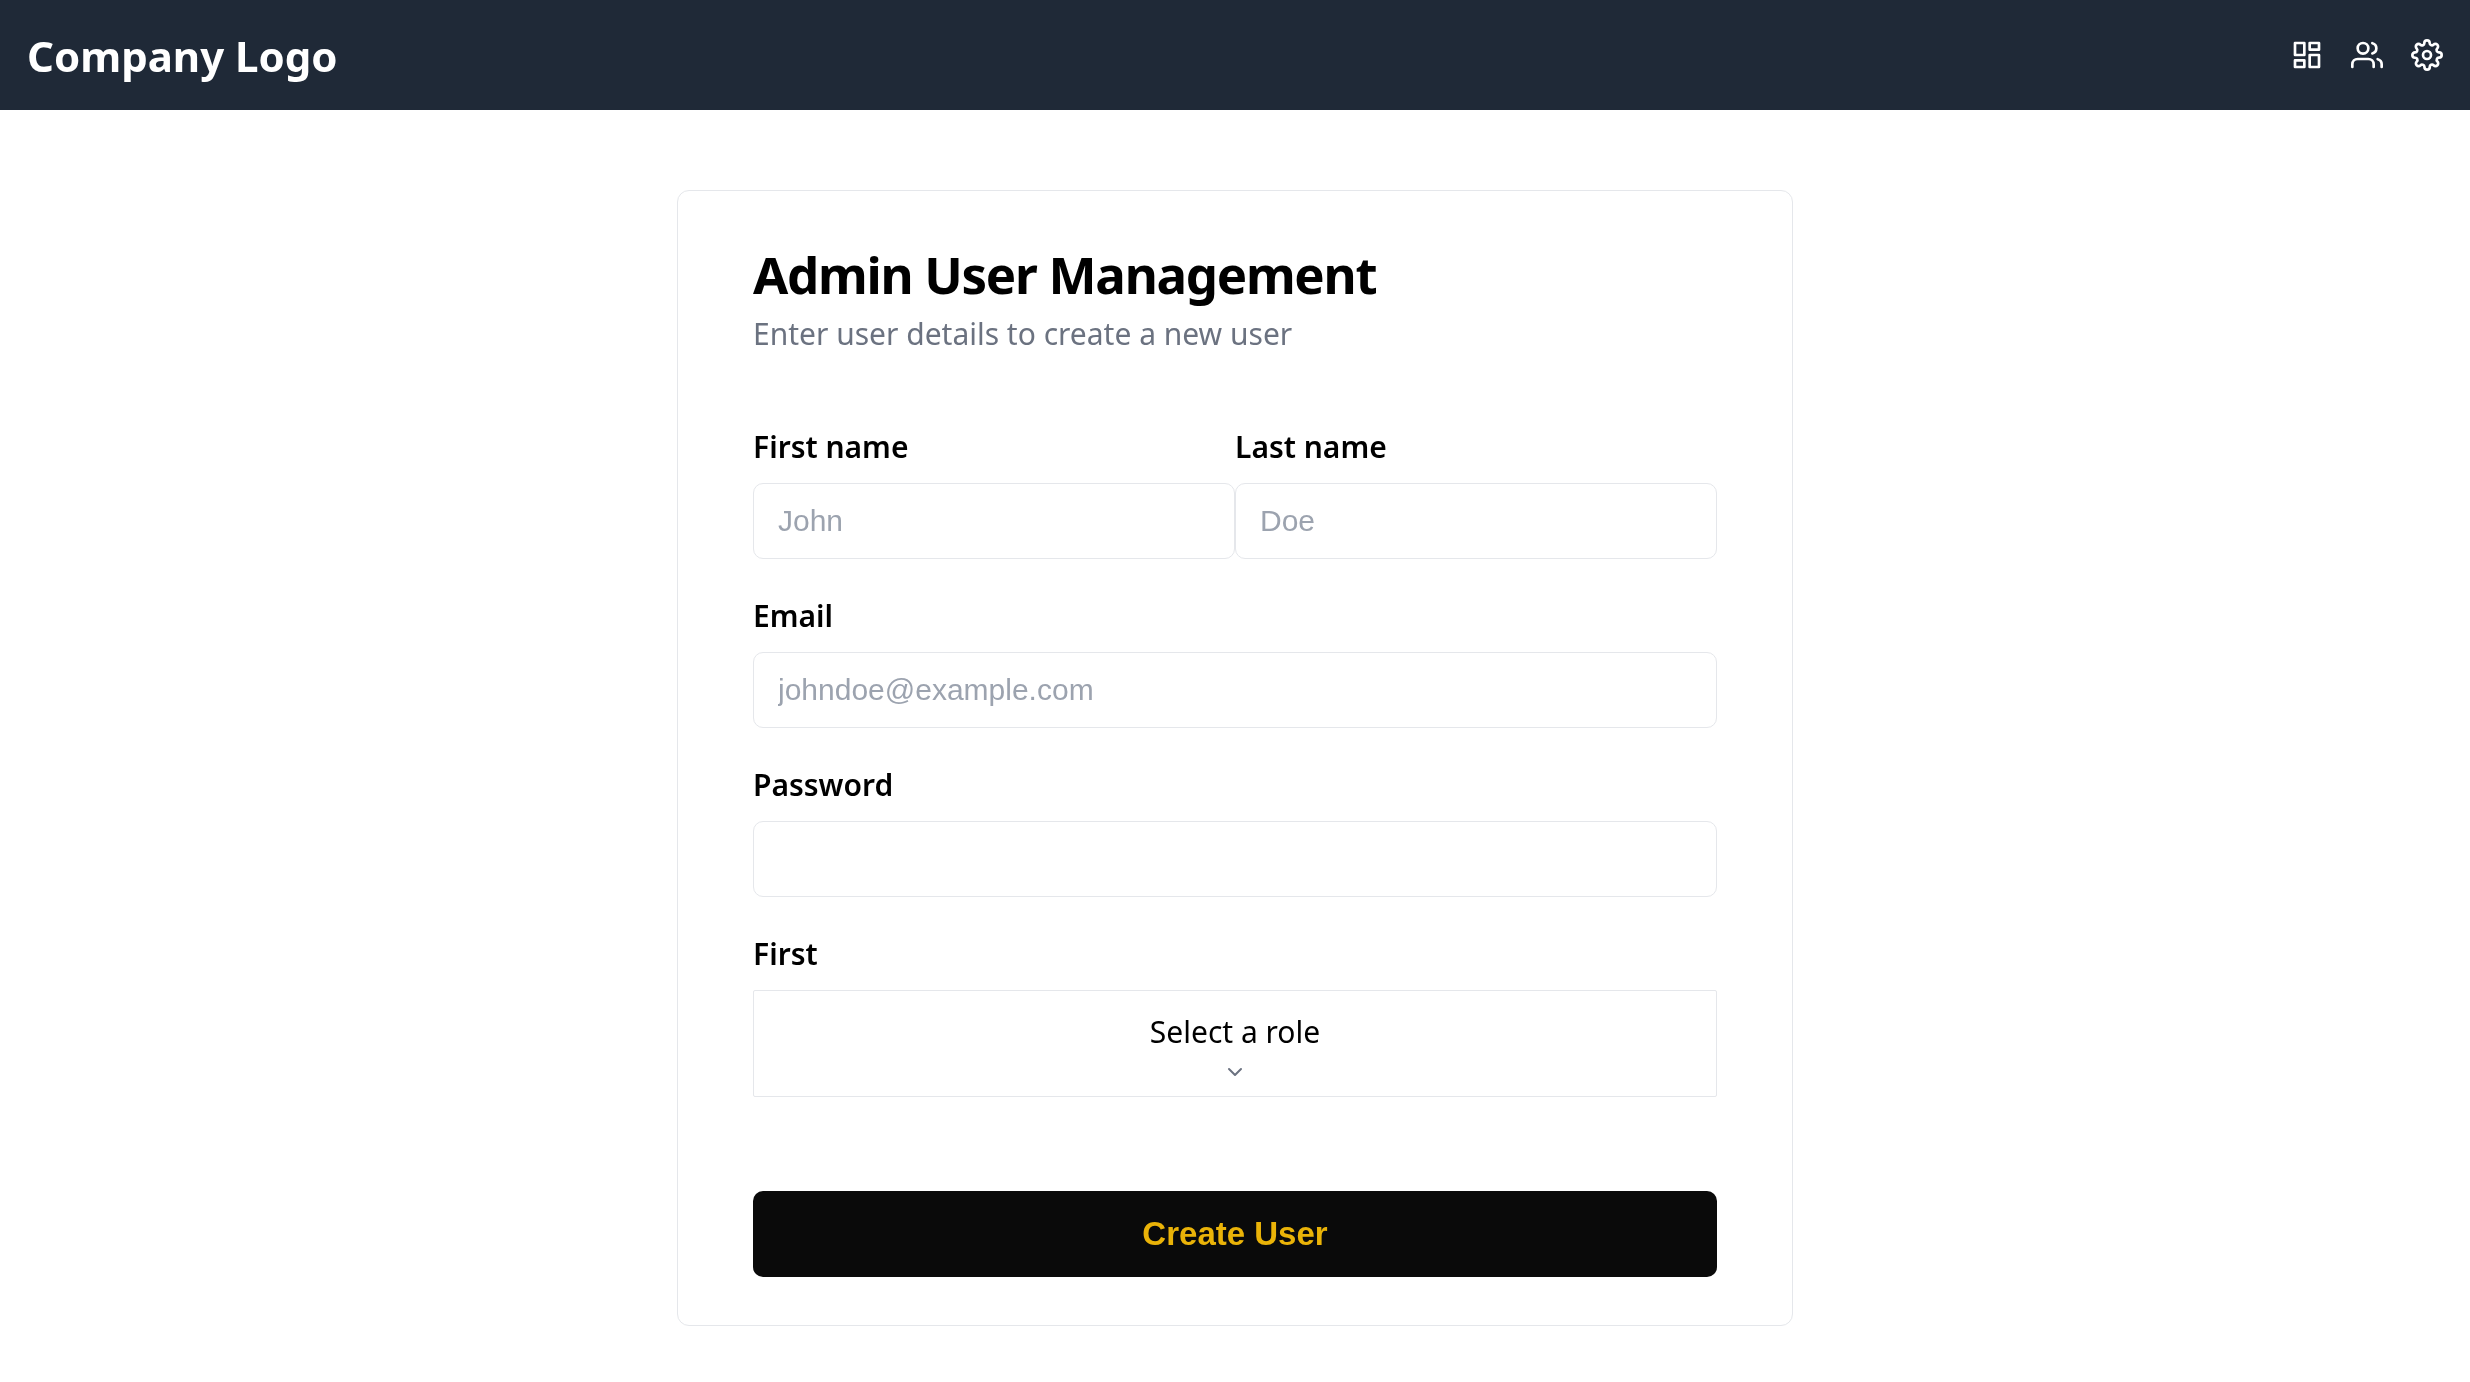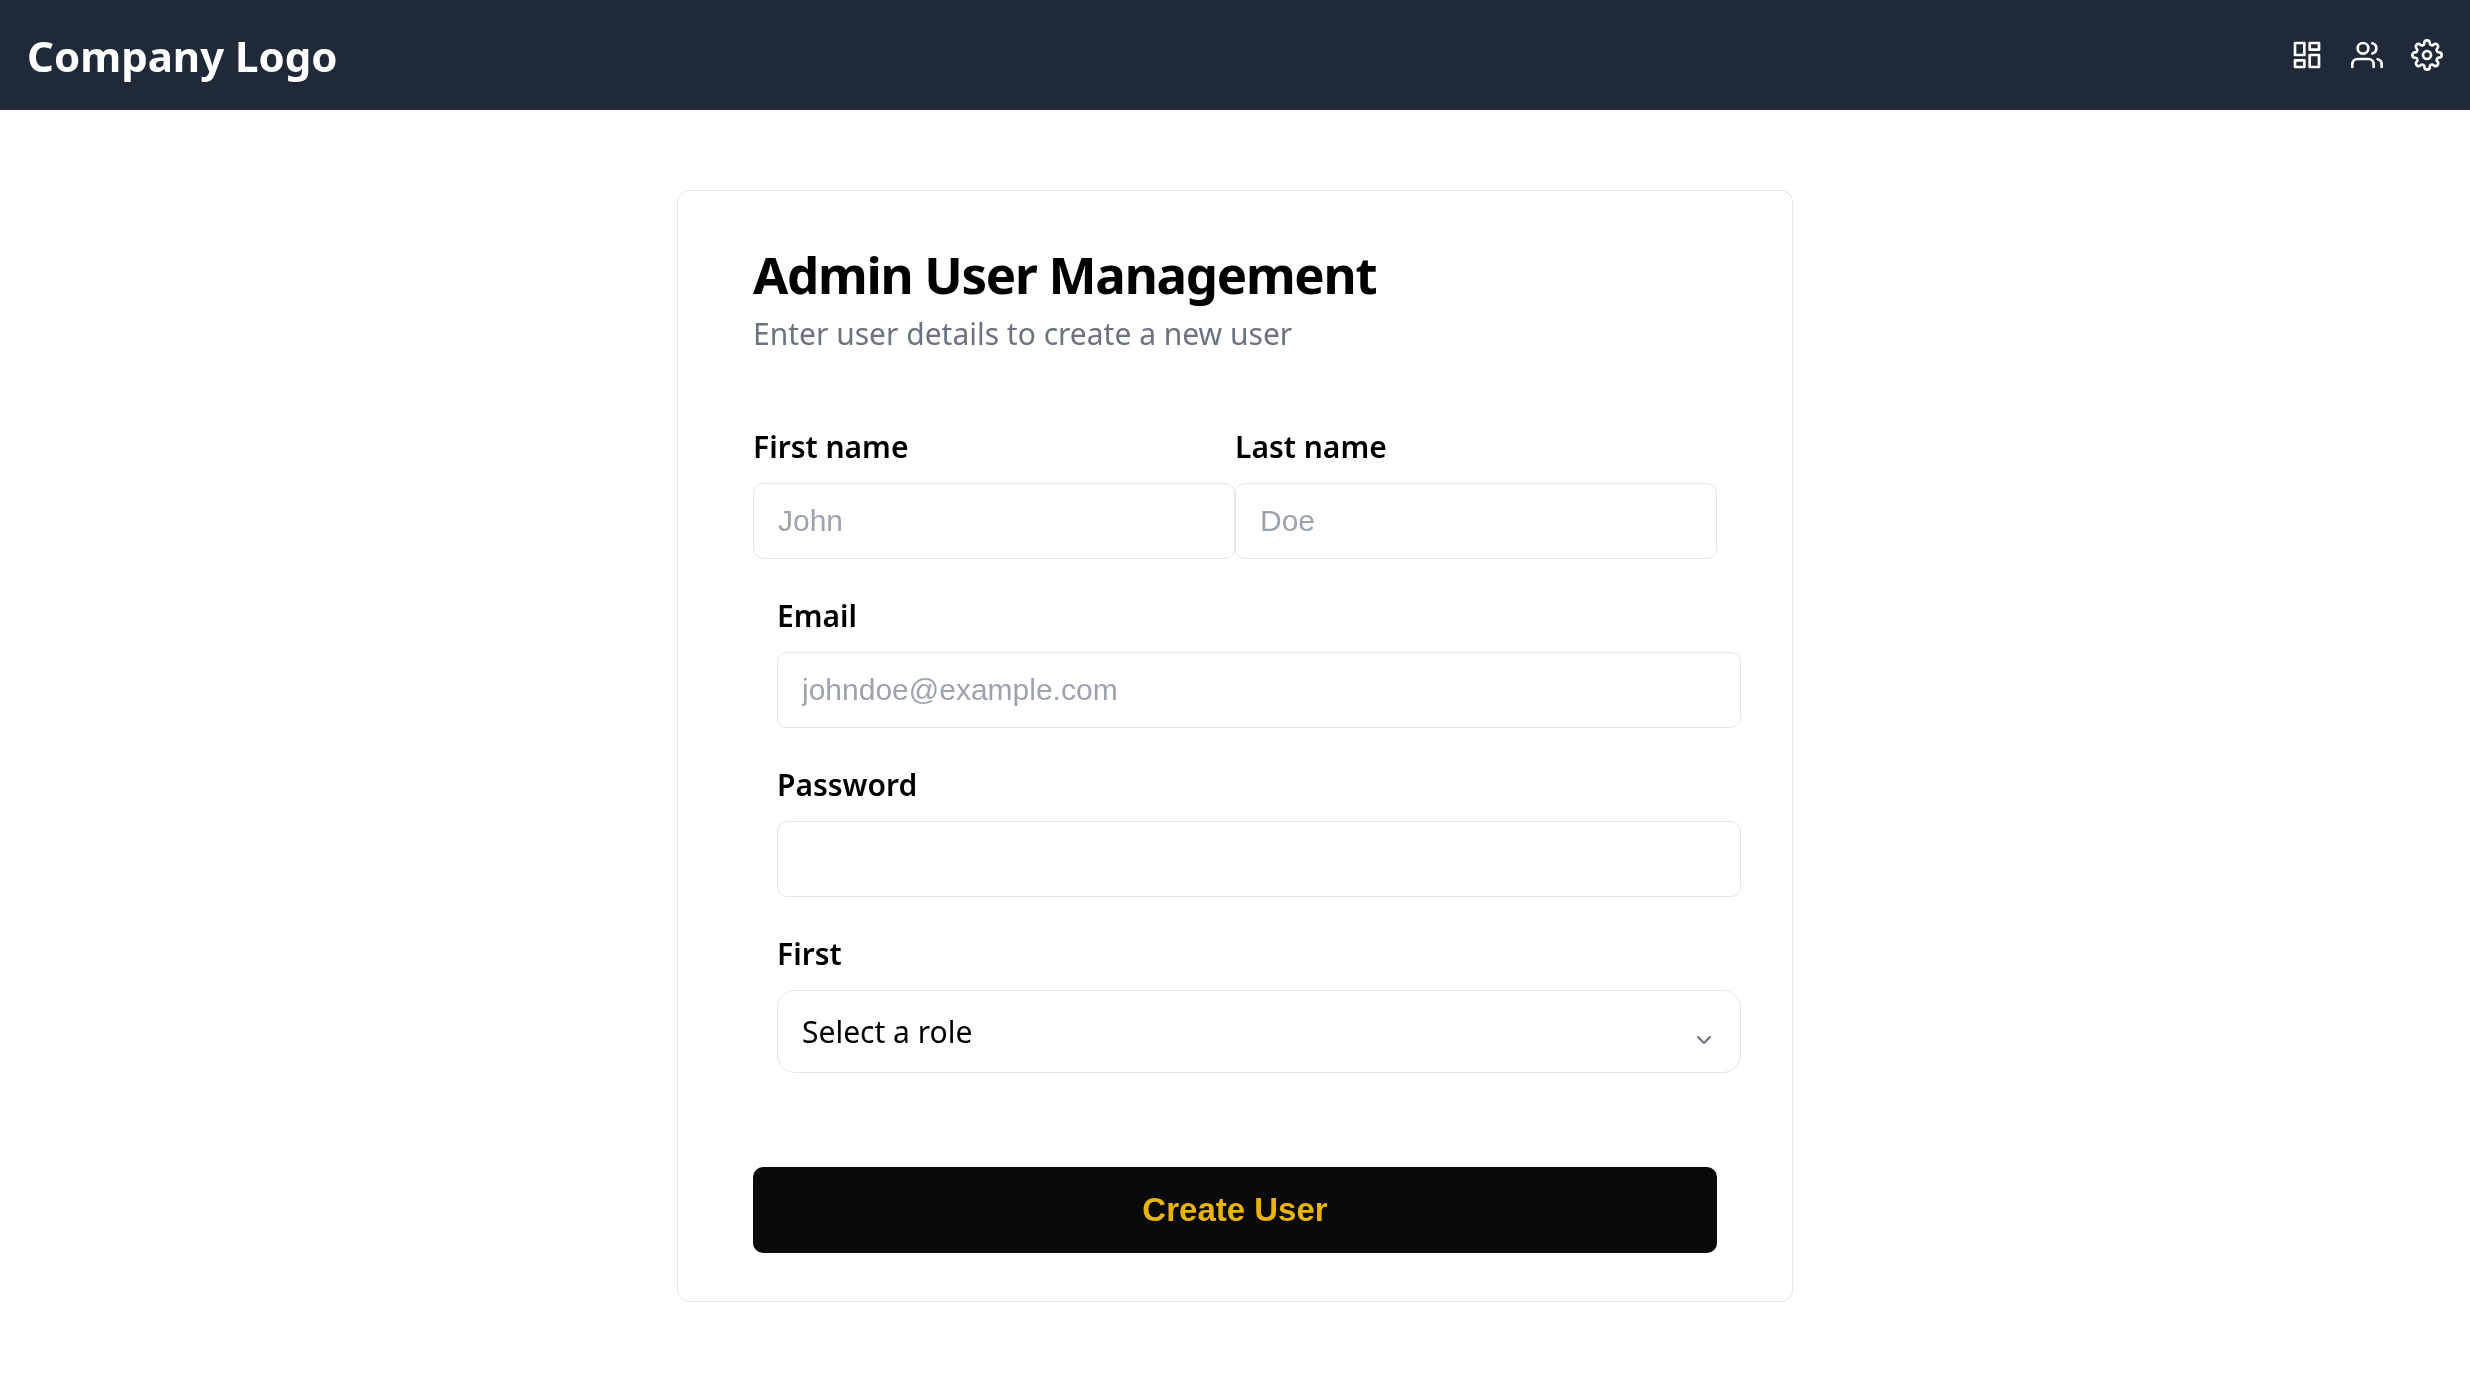--- a/index.html
+++ b/index.html
@@ -88,21 +88,20 @@
     }
 
     .form-group {
       flex: 1;
       display: flex;
       flex-direction: column;
     }
 
     .form-group.full-width {
       width: 100%;
-      margin-left: 24px;
     }
 
     .form-label {
       font-size: 30px;
       font-weight: 600;
       color: #000000;
       margin-bottom: 16px;
     }
 
     .form-input {
@@ -123,28 +122,29 @@
     .select-wrapper {
       position: relative;
       width: 100%;
     }
 
     .form-select {
       width: 100%;
       padding: 20px 24px;
       font-size: 30px;
       border: 1px solid #e5e7eb;
-      border-radius: 18px;
+      border-radius: 2px;
       background: #ffffff;
       color: #000000;
       outline: none;
       cursor: pointer;
       display: flex;
       align-items: center;
       justify-content: space-between;
+      flex-direction: column;
     }
 
     .chevron-icon {
       width: 24px;
       height: 24px;
       color: #6b7280;
     }
 
     .chevron-icon svg {
       width: 24px;

